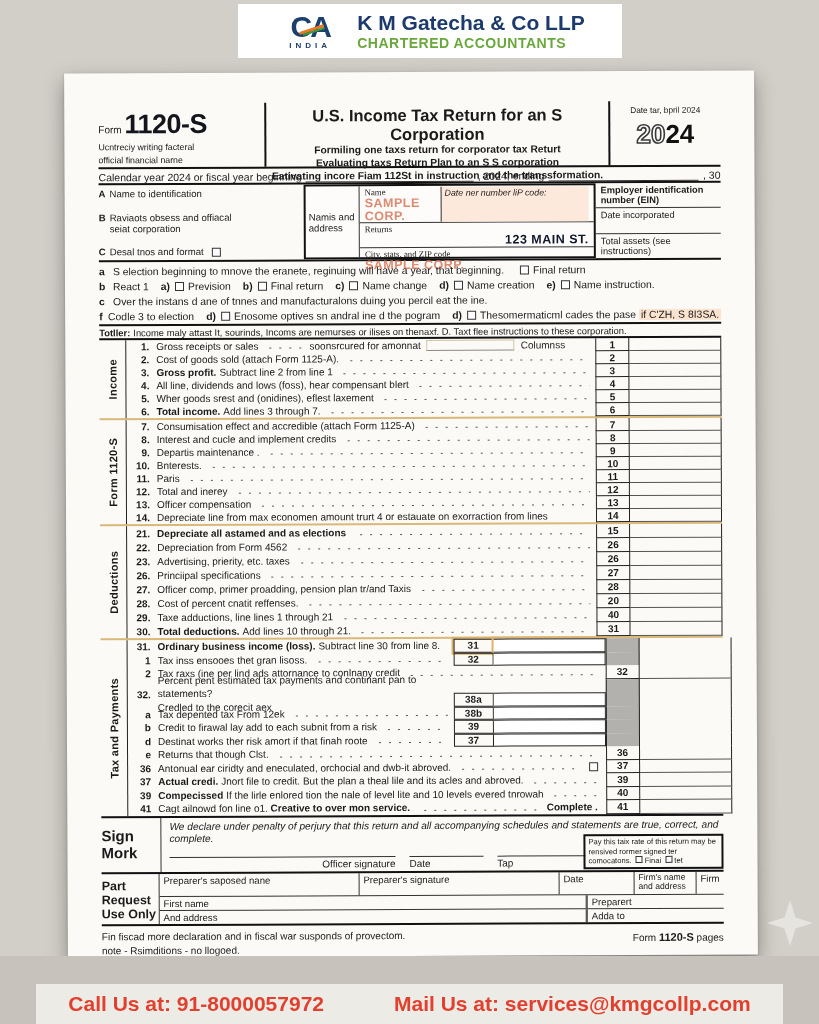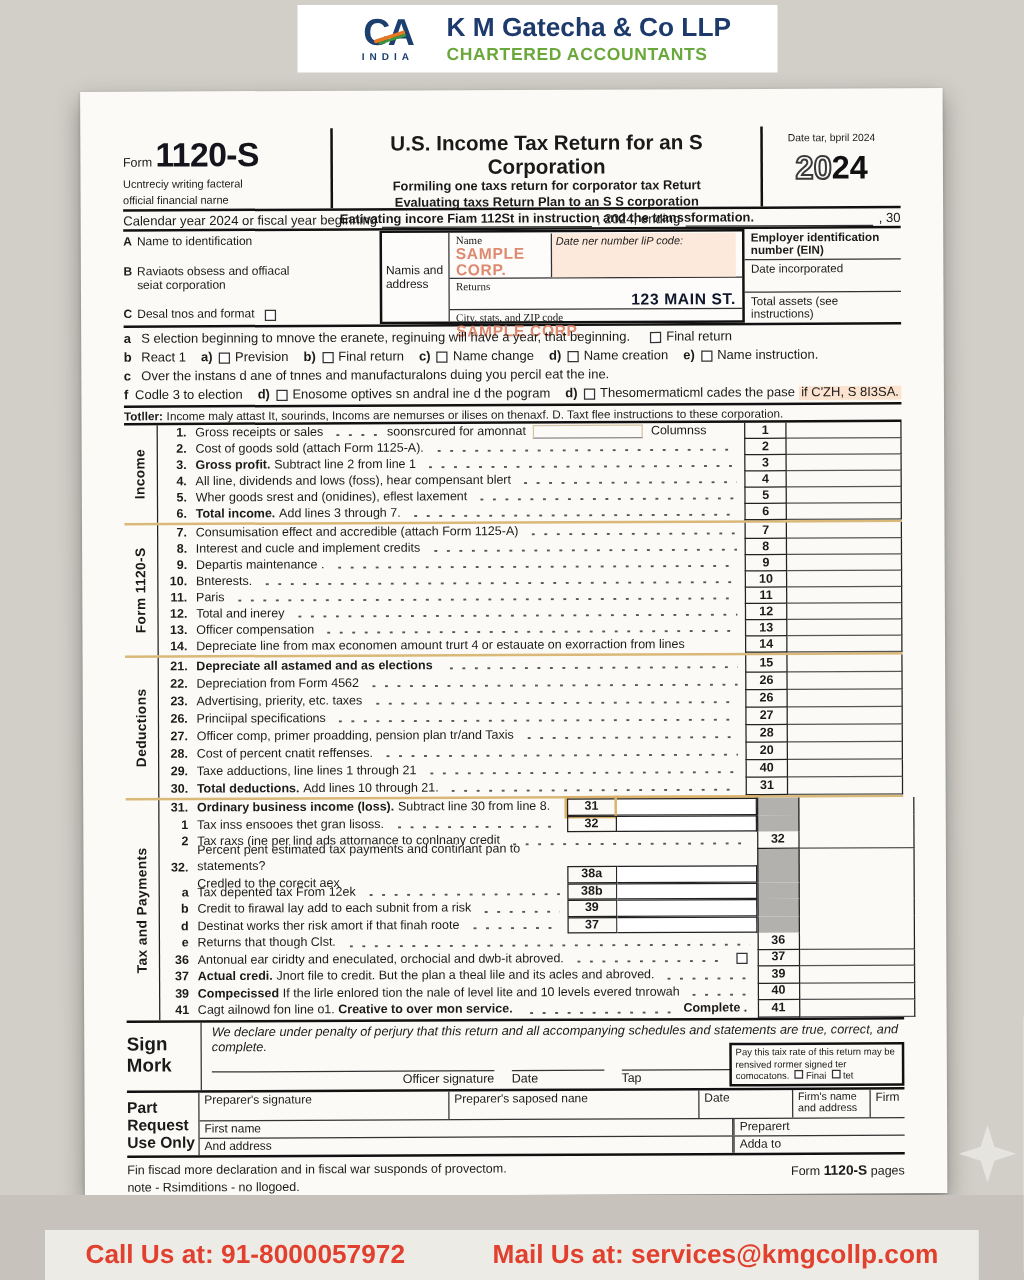--- a/index.html
+++ b/index.html
@@ -613,22 +613,22 @@
   </div>
 
   <div class="prep">
     <div class="prep-label">
       <div>Part</div>
       <div>Request</div>
       <div>Use Only</div>
     </div>
     <div class="prep-grid">
       <div class="p-row1">
+        <div class="p-cell pc-name">Preparer's saposed nane</div>
         <div class="p-cell pc-sig">Preparer's signature</div>
-        <div class="p-cell pc-name">Preparer's saposed nane</div>
         <div class="p-cell pc-date">Date</div>
         <div class="p-cell pc-firmlbl">Firm's name and address</div>
         <div class="p-cell pc-firm">Firm</div>
       </div>
       <div class="p-row">
         <div class="p-cell pc-first">First name</div>
         <div class="p-cell pc-right">Preparert</div>
       </div>
       <div class="p-row">
         <div class="p-cell pc-first">And address</div>

